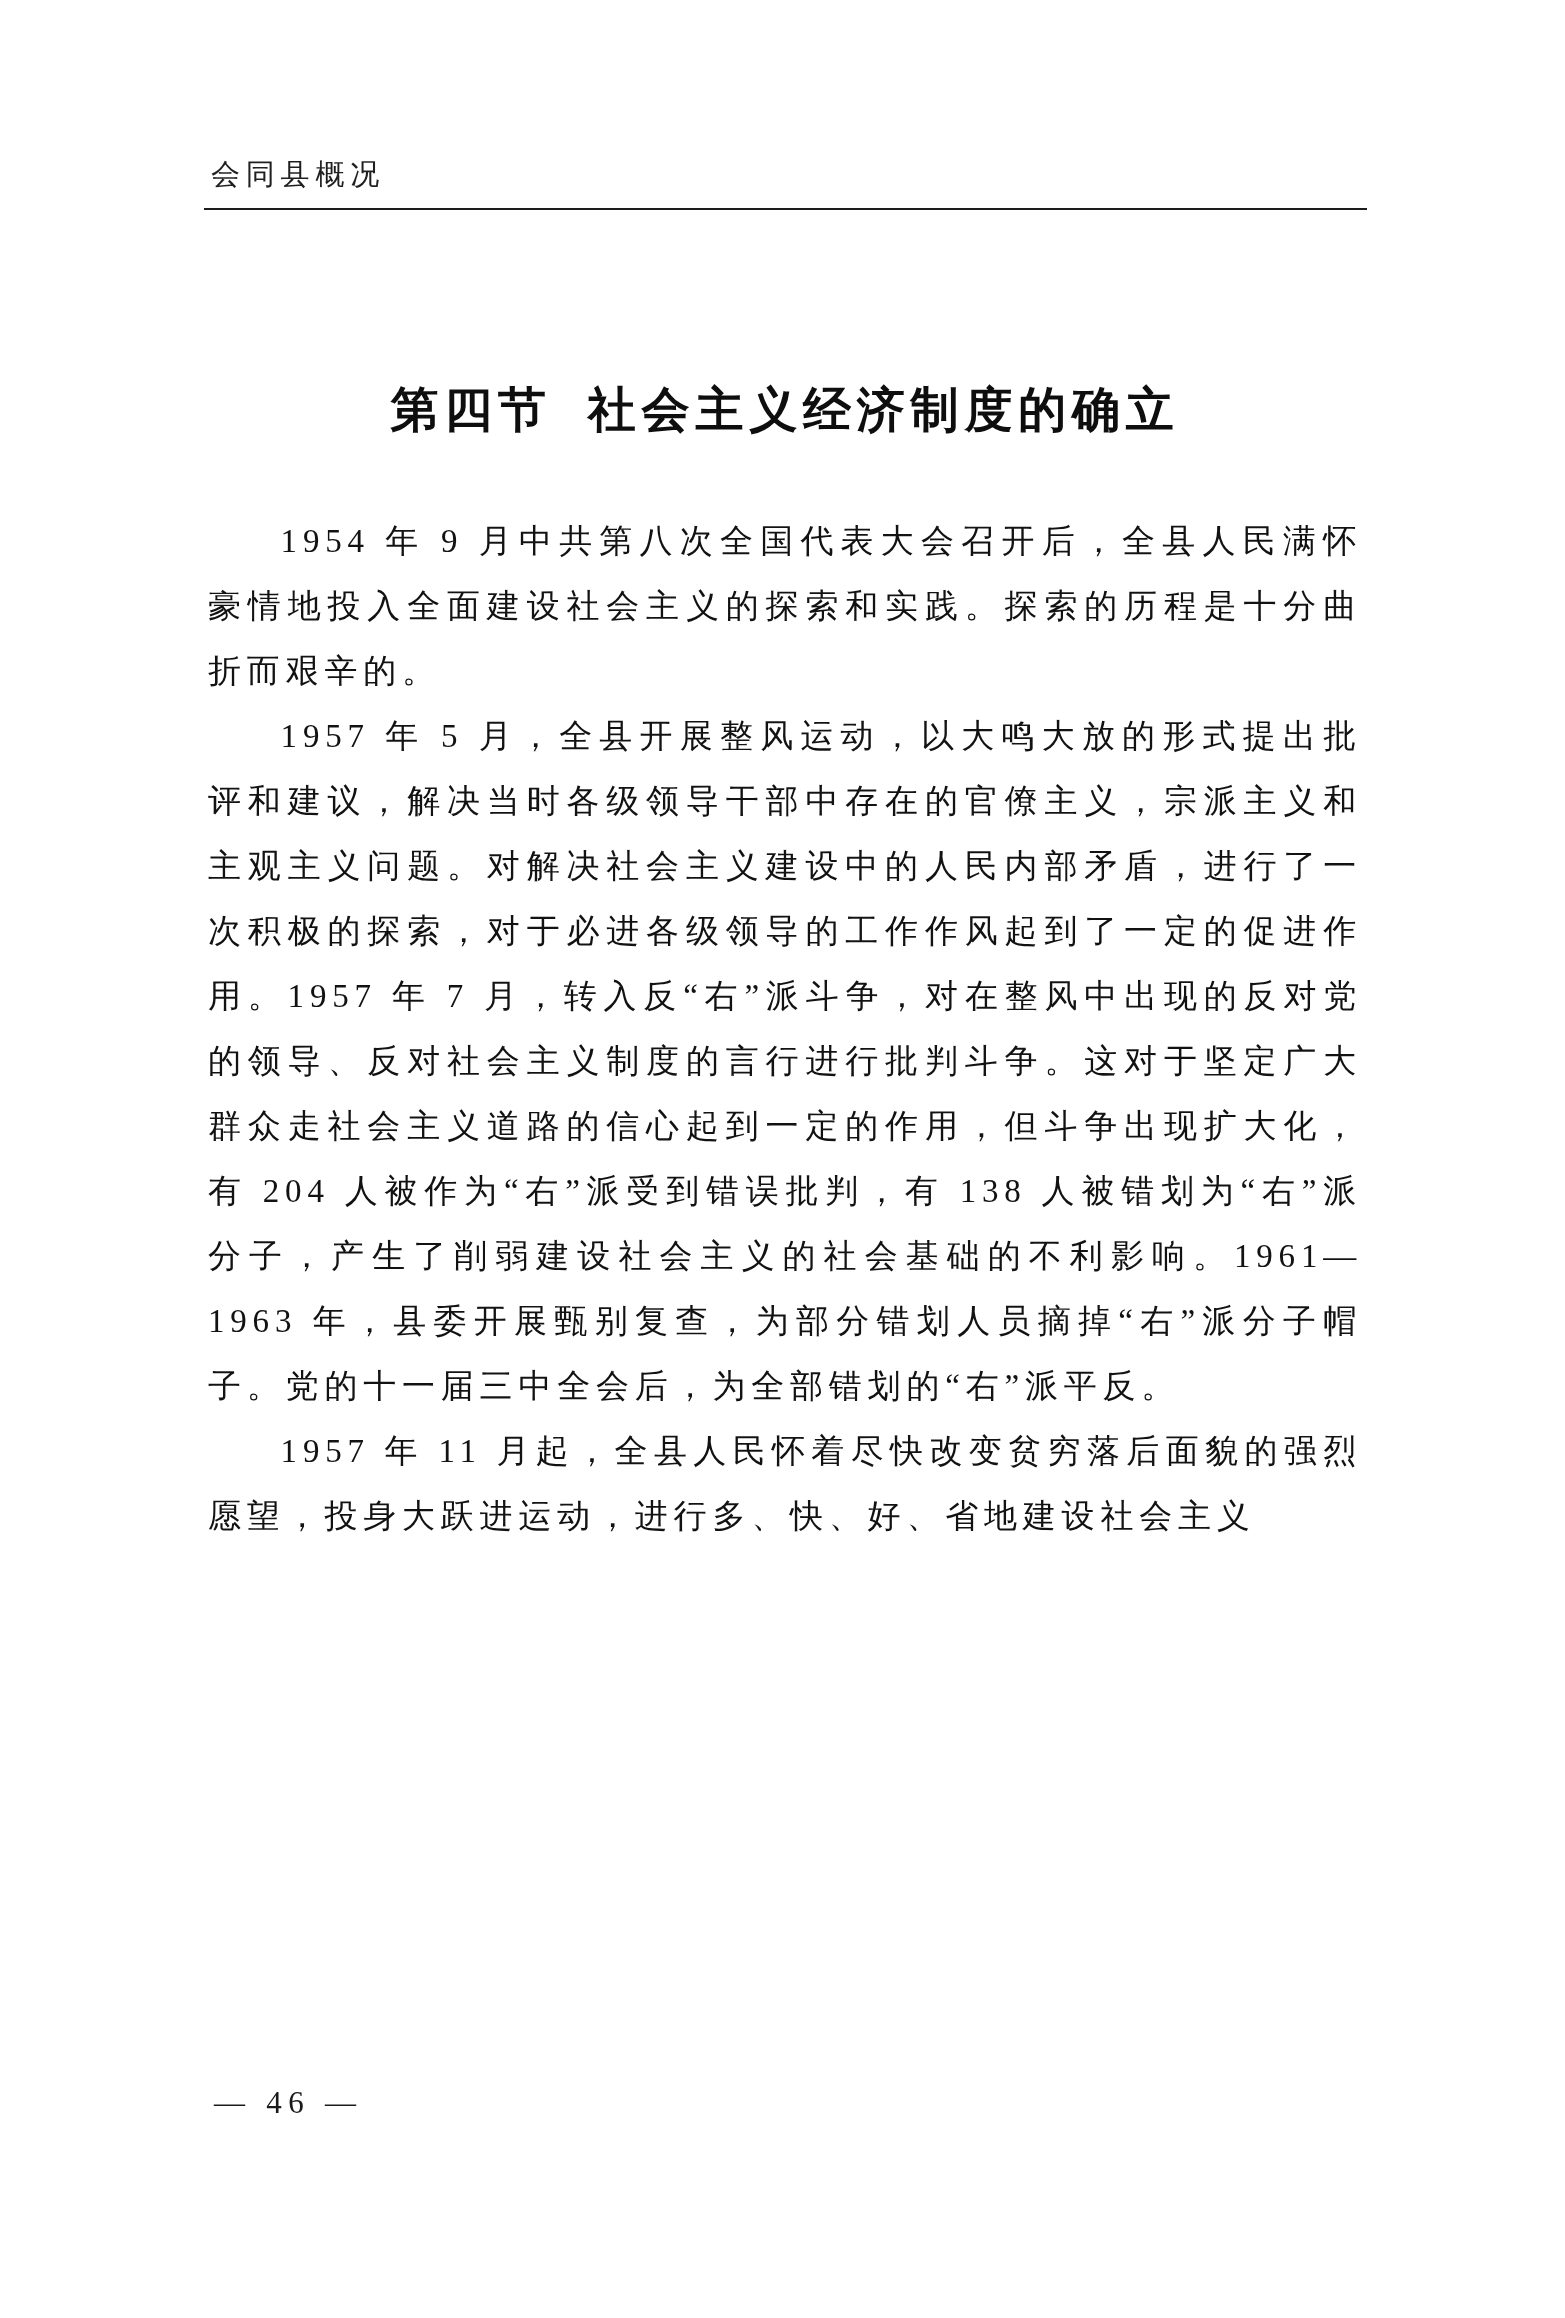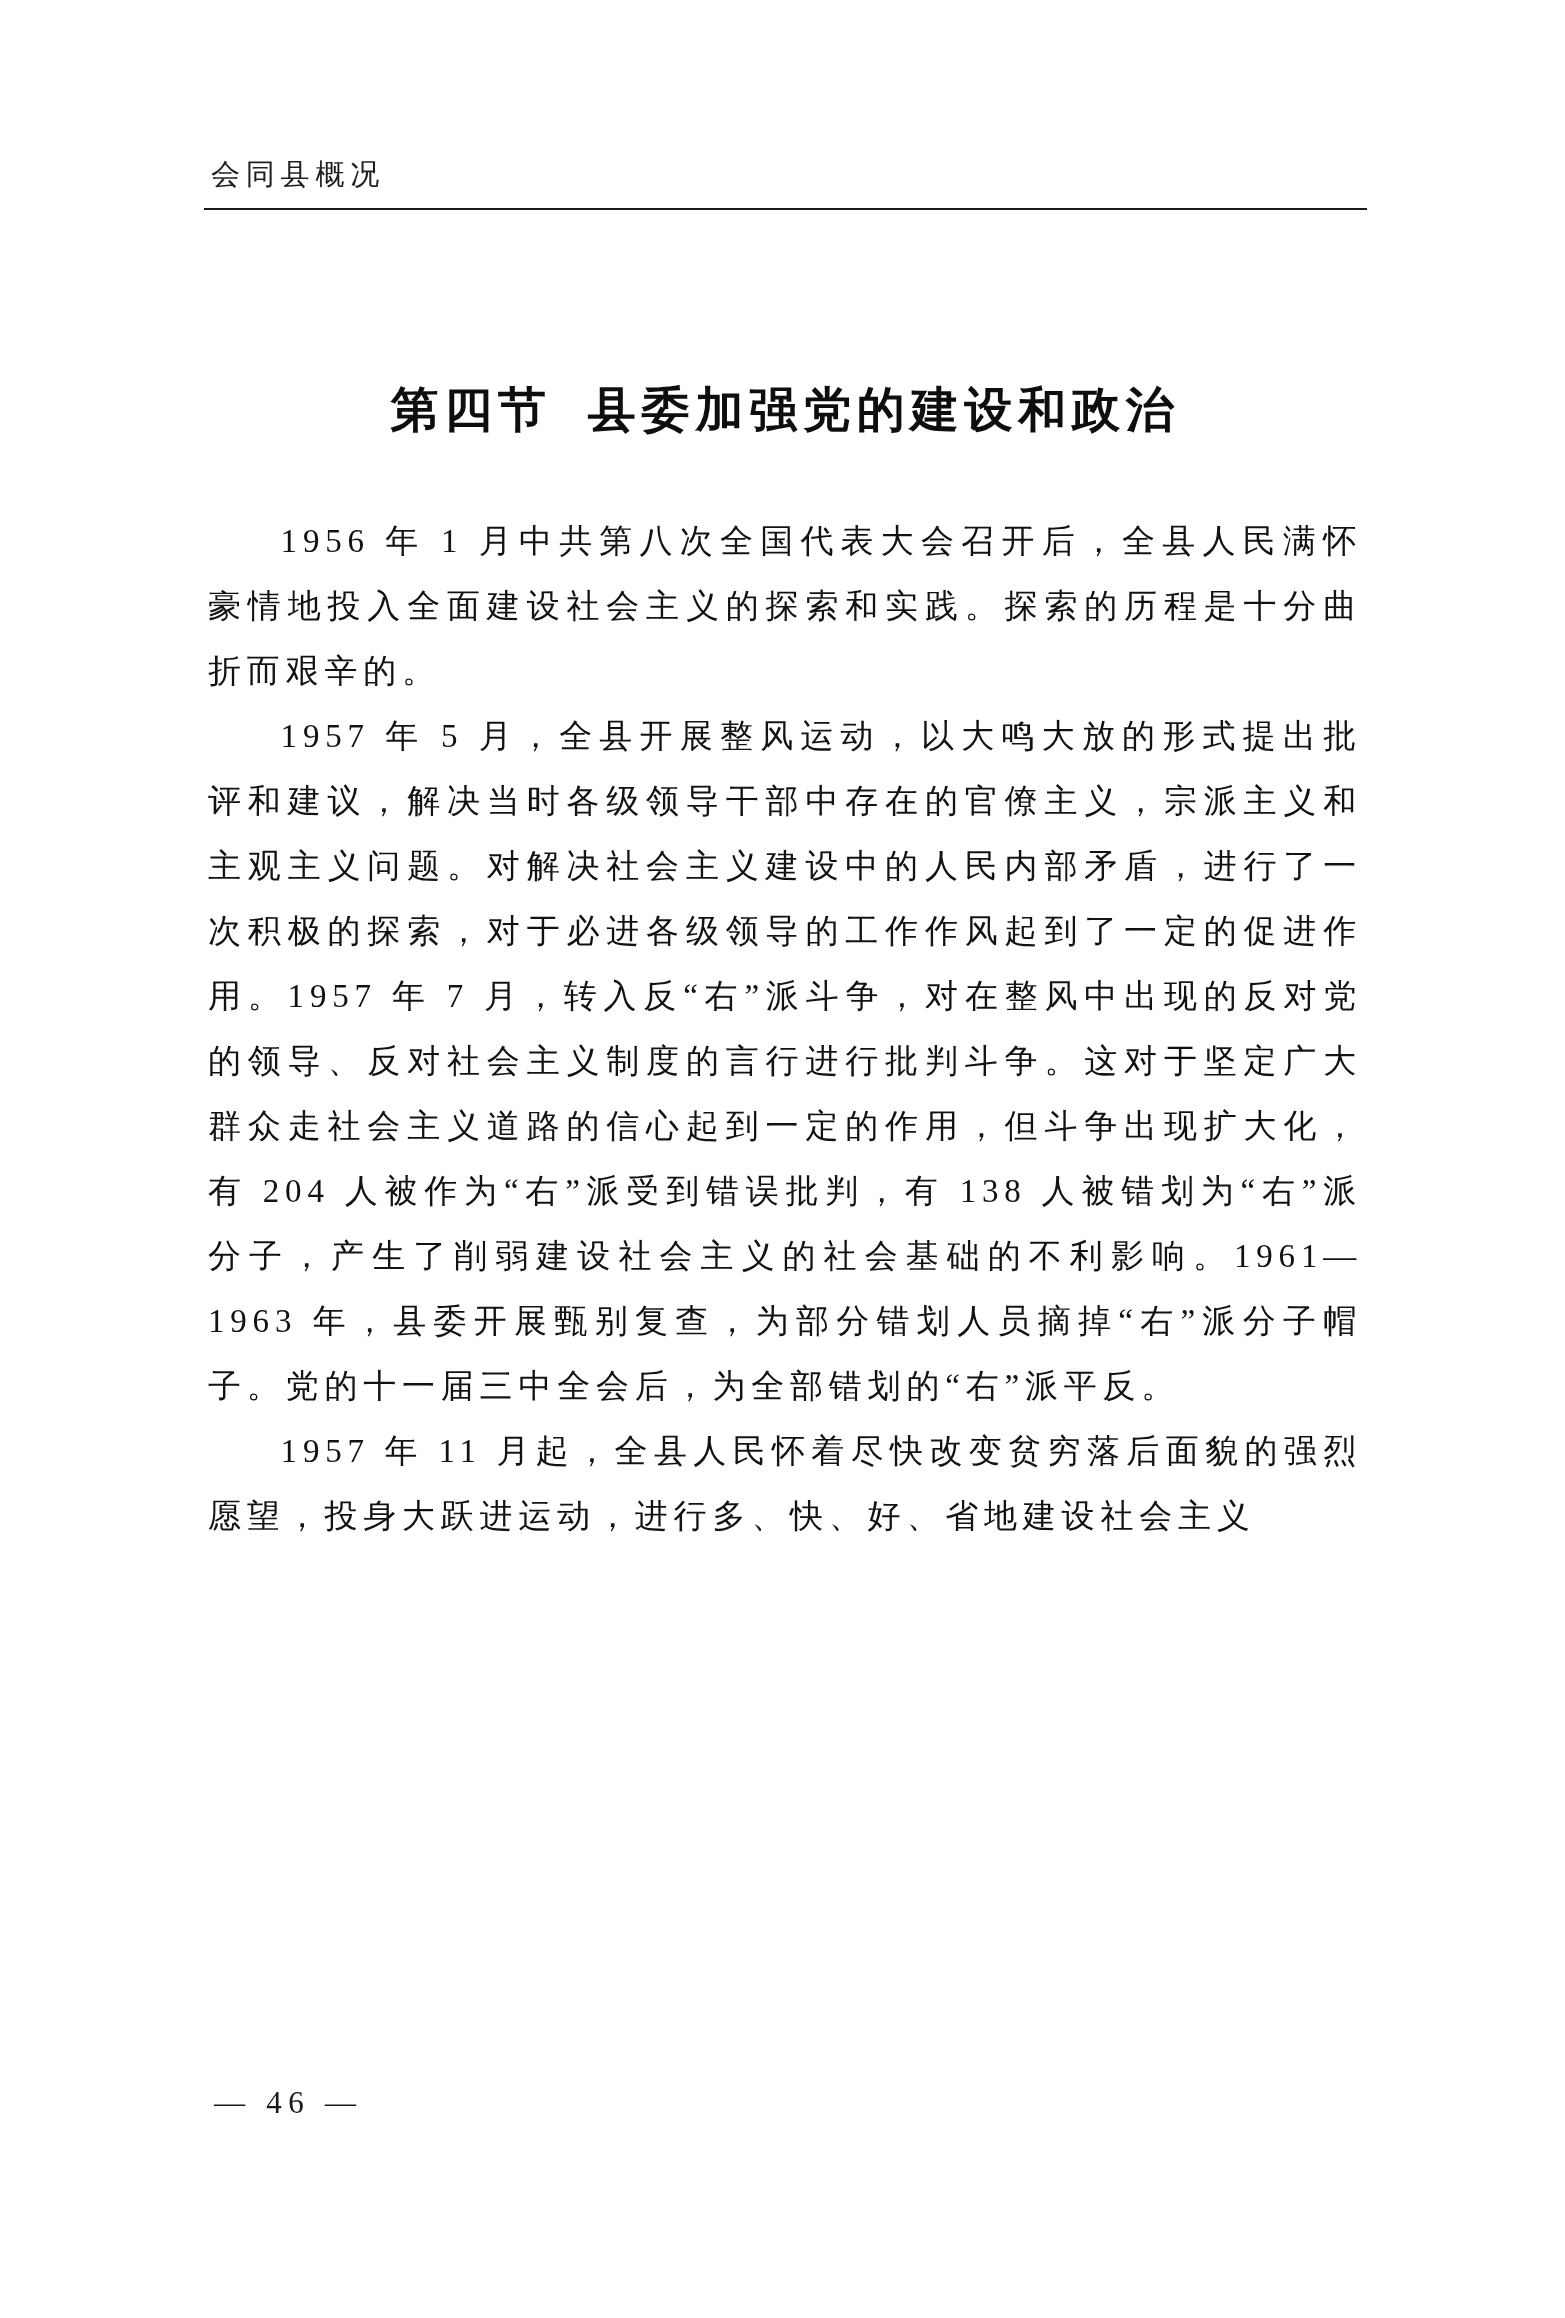--- a/index.html
+++ b/index.html
@@ -84,24 +84,24 @@
   <div class="running-header">
     <span>会同县概况</span>
   </div>
 
   <div class="header-rule"></div>
 
   <div class="body-text">
 
 
     <h2 class="section-heading">
-      <span class="section-number">第四节</span><span class="section-title">县委加强党的建设和政治</span>
+      <span class="section-number">第四节</span><span class="section-title">社会主义经济制度的确立</span>
     </h2>
 
-    <p class="para-indent">1956 年 1 月中共第八次全国代表大会召开后，全县人民满怀豪情地投入全面建设社会主义的探索和实践。探索的历程是十分曲折而艰辛的。</p>
+    <p class="para-indent">1954 年 9 月中共第八次全国代表大会召开后，全县人民满怀豪情地投入全面建设社会主义的探索和实践。探索的历程是十分曲折而艰辛的。</p>
 
     <p class="para-indent">1957 年 5 月，全县开展整风运动，以大鸣大放的形式提出批评和建议，解决当时各级领导干部中存在的官僚主义，宗派主义和主观主义问题。对解决社会主义建设中的人民内部矛盾，进行了一次积极的探索，对于必进各级领导的工作作风起到了一定的促进作用。1957 年 7 月，转入反“右”派斗争，对在整风中出现的反对党的领导、反对社会主义制度的言行进行批判斗争。这对于坚定广大群众走社会主义道路的信心起到一定的作用，但斗争出现扩大化，有 204 人被作为“右”派受到错误批判，有 138 人被错划为“右”派分子，产生了削弱建设社会主义的社会基础的不利影响。1961—1963 年，县委开展甄别复查，为部分错划人员摘掉“右”派分子帽子。党的十一届三中全会后，为全部错划的“右”派平反。</p>
 
     <p class="para-indent">1957 年 11 月起，全县人民怀着尽快改变贫穷落后面貌的强烈愿望，投身大跃进运动，进行多、快、好、省地建设社会主义</p>
 
   </div>
 
   <div class="page-footer">
     <span>— 46 —</span>
   </div>

